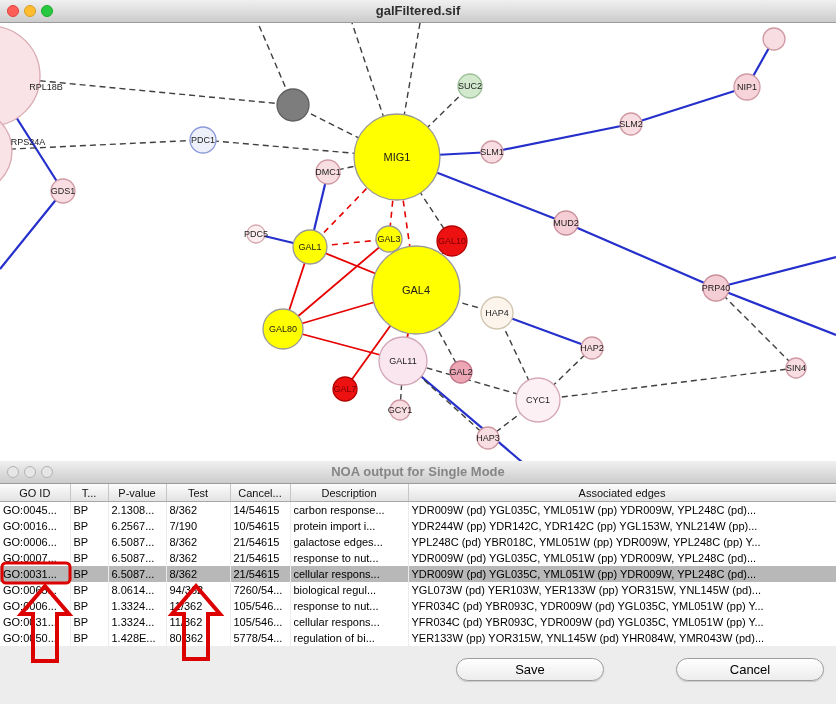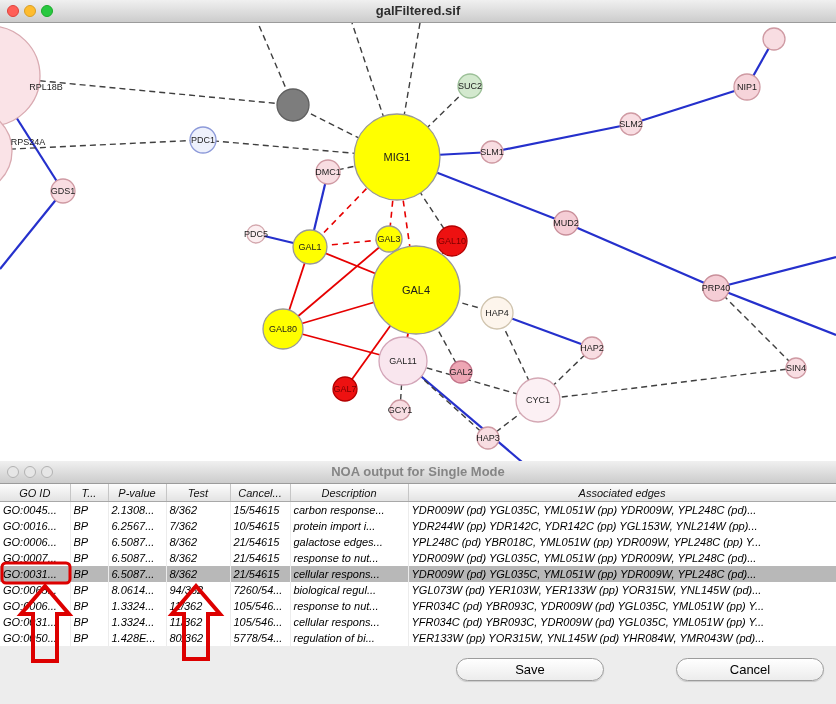--- a/index.html
+++ b/index.html
@@ -12,21 +12,21 @@
     border-bottom:1px solid #9b9b9b;text-align:center;}
   .titlebar .title{line-height:22px;font-size:13px;font-weight:bold;color:#2e2e2e;}
   .titlebar .title-inactive{color:#858585;}
   .tl{position:absolute;top:5px;width:12px;height:12px;border-radius:50%;box-sizing:border-box;display:block;}
   .tl1{left:7px;}.tl2{left:24px;}.tl3{left:41px;}
   .tl-red{background:#ff5f57;border:1px solid #de433c;}
   .tl-yellow{background:#febc2e;border:1px solid #d89e24;}
   .tl-green{background:#28c840;border:1px solid #1aab29;}
   .tl-gray{background:#e6e6e6;border:1px solid #b2b2b2;}
   #graph-svg{display:block;background:#ffffff;}
-  .table-wrap{position:absolute;top:23px;left:0;width:836px;background:#701a75;font-style:italic;}
+  .table-wrap{position:absolute;top:23px;left:0;width:836px;background:#701a75;}
   table{border-collapse:collapse;table-layout:fixed;width:836px;font-size:11px;}
   thead th{height:17px;background:linear-gradient(#fcfcfc,#e3e3e3);
     border-bottom:1px solid #a8a8a8;border-right:1px solid #c6c6c6;
     font-weight:normal;font-size:11px;color:#111;padding:0 2px;overflow:hidden;white-space:nowrap;text-align:center;}
   tbody td{height:16px;padding:0 3px;border-right:1px solid #ececec;
     white-space:nowrap;overflow:hidden;font-size:11px;color:#000;background:#fff;}
   tbody tr.selected td{background:#b8b8b8;}
   .buttonbar{position:absolute;left:0;top:184px;width:836px;height:59px;}
   .mac-btn{position:absolute;width:148px;height:23px;border-radius:12px;
     border:1px solid #9c9c9c;background:linear-gradient(#ffffff,#ececec);
@@ -184,29 +184,29 @@
               <th>Description</th>
               <th>Associated edges</th>
             </tr>
           </thead>
         <tbody id="table-body">
             <tr>
               <td>GO:0045...</td>
               <td>BP</td>
               <td>2.1308...</td>
               <td>8/362</td>
-              <td>15/54615</td>
+              <td>14/54615</td>
               <td>carbon response...</td>
               <td>YDR009W (pd) YGL035C, YML051W (pp) YDR009W, YPL248C (pd)...</td>
             </tr>
             <tr>
               <td>GO:0016...</td>
               <td>BP</td>
               <td>6.2567...</td>
-              <td>7/362</td>
+              <td>7/190</td>
               <td>10/54615</td>
               <td>protein import i...</td>
               <td>YDR244W (pp) YDR142C, YDR142C (pp) YGL153W, YNL214W (pp)...</td>
             </tr>
             <tr>
               <td>GO:0006...</td>
               <td>BP</td>
               <td>6.5087...</td>
               <td>8/362</td>
               <td>21/54615</td>

